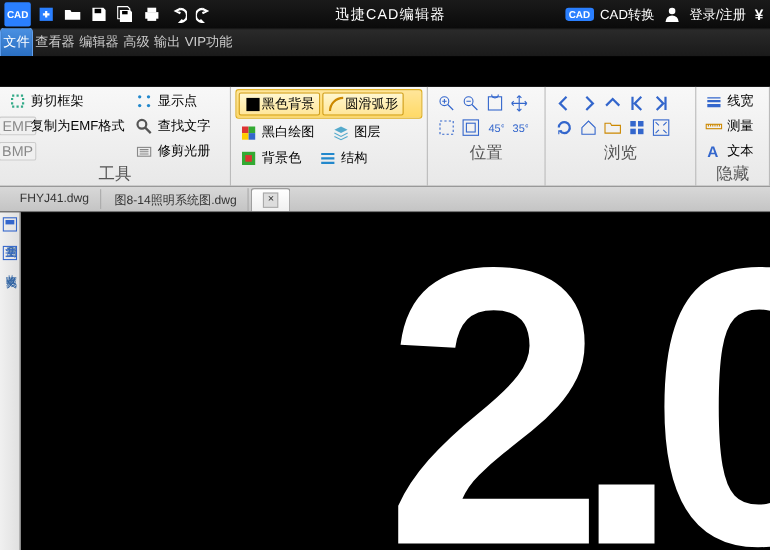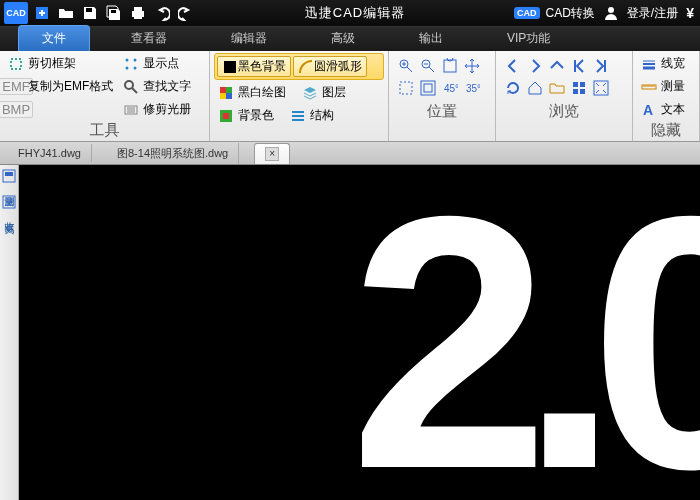--- a/index.html
+++ b/index.html
@@ -7,36 +7,36 @@
 .tb-left{display:flex;align-items:center;gap:4px;padding-left:4px;}
 .tb-center{flex:1;text-align:center;font-size:13px;letter-spacing:1px;}
 .tb-right{display:flex;align-items:center;gap:6px;padding-right:6px;}
 .qicon{width:20px;height:20px;display:inline-flex;align-items:center;justify-content:center;color:#fff;cursor:pointer;}
 .qicon svg{width:16px;height:16px;}
 .logo-icon{background:#2a7fff;border-radius:2px;padding:1px 2px;font-size:9px;font-weight:bold;}
 .cad-badge{background:#2a7fff;border-radius:3px;padding:1px 3px;font-size:9px;font-weight:bold;}
 .tb-text{cursor:pointer;}
 .yen{font-size:14px;font-weight:bold;margin-left:2px;}
 .menubar{background:linear-gradient(to bottom,#2a2a2a,#1a1a1a);height:24px;display:flex;align-items:flex-end;}
-.menu-tab{padding:4px 23px;color:#ccc;cursor:pointer;font-size:12px;margin-left:18px;}
+.menu-tab{padding:4px 2px;color:#ccc;cursor:pointer;font-size:12px;}
 .menu-tab.active{background:linear-gradient(to bottom,#4a90e2,#2a6fc2);color:#fff;border-radius:4px 4px 0 0;border:1px solid #5fa0f0;border-bottom:none;}
-.ribbon{background:linear-gradient(to bottom,#f8f8f8,#e8e8e8);height:90px;display:flex;border-bottom:1px solid #999;}
+.ribbon{background:linear-gradient(to bottom,#f8f8f8,#e8e8e8);height:90px;display:flex;border-bottom:1px solid #999;margin-top:28px;}
 .rgroup{display:flex;flex-direction:column;border-right:1px solid #bbb;padding:2px 4px 0;}
 .rgroup-body{flex:1;display:flex;flex-direction:column;gap:2px;}
 .rgroup-title{text-align:center;font-size:15px;color:#555;padding:1px 0 2px;}
 .ritem{display:flex;align-items:center;gap:4px;padding:2px 4px;cursor:pointer;white-space:nowrap;}
 .ric{width:16px;height:16px;display:inline-flex;align-items:center;justify-content:center;flex-shrink:0;}
 .ric svg{width:16px;height:16px;}
 .mini{font-size:13px;color:#888;background:#f0f0f0;border:1px solid #ccc;padding:0 2px;border-radius:2px;}
 .highlight-box{background:linear-gradient(to bottom,#ffe69a,#ffd966);border:1px solid #e0b020;border-radius:3px;padding:2px;display:flex;gap:2px;}
 .inner-toggle{background:linear-gradient(to bottom,#fff7d0,#ffe69a);border:1px solid #d0a020;border-radius:2px;padding:1px 4px;display:flex;align-items:center;gap:0;cursor:pointer;}
 .icon-grid{display:flex;flex-wrap:wrap;width:90px;gap:4px;padding:4px;}
 .igrid{width:18px;height:18px;cursor:pointer;display:inline-flex;align-items:center;justify-content:center;}
 .igrid svg{width:16px;height:16px;}
-.tabs{background:linear-gradient(to bottom,#d8d8d8,#c4c4c4);height:22px;display:flex;align-items:center;padding-left:8px;gap:15px;border-bottom:1px solid #888;}
+.tabs{background:linear-gradient(to bottom,#d8d8d8,#c4c4c4);height:22px;display:flex;align-items:center;padding-left:8px;gap:2px;border-bottom:1px solid #888;}
 .ftab{padding:3px 10px;color:#333;font-size:11px;cursor:pointer;border-right:1px solid #aaa;}
 .ftab.active{background:linear-gradient(to bottom,#fff,#f0f0f0);border:1px solid #999;border-bottom:none;border-radius:3px 3px 0 0;display:flex;align-items:center;gap:4px;}
 .tab-close{width:12px;height:12px;display:inline-flex;align-items:center;justify-content:center;background:#ddd;border:1px solid #aaa;font-size:10px;cursor:pointer;}
 .main{display:flex;height:338px;}
 .sidebar{width:18px;background:linear-gradient(to right,#f0f0f0,#e0e0e0);display:flex;flex-direction:column;align-items:center;padding-top:4px;gap:2px;border-right:1px solid #aaa;}
 .side-tab{writing-mode:vertical-rl;text-orientation:upright;font-size:10px;color:#2a5fa0;cursor:pointer;padding:3px 1px;letter-spacing:1px;}
 .side-icon{width:14px;height:14px;cursor:pointer;}
 .canvas{flex:1;background:#000;position:relative;overflow:hidden;}
 .big-text{position:absolute;right:-60px;top:-30px;font-size:360px;color:#fff;font-weight:bold;font-family:"Arial Black",sans-serif;letter-spacing:-30px;}
 </style>

